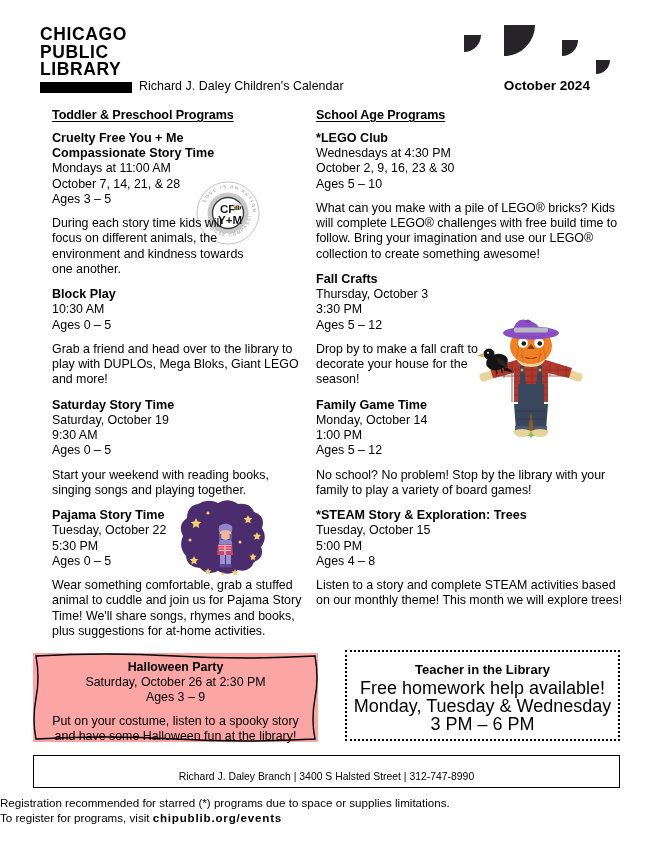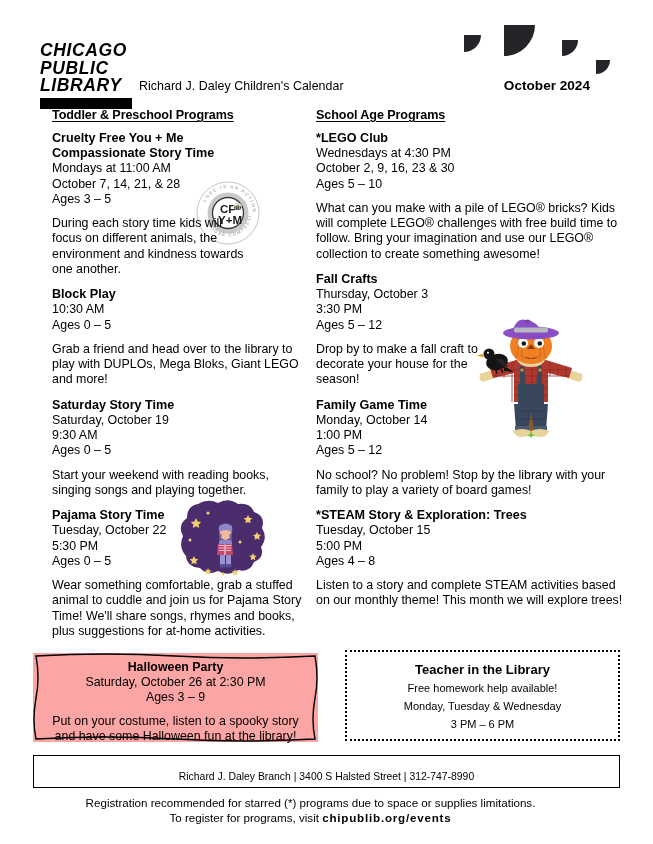--- a/index.html
+++ b/index.html
@@ -17,23 +17,22 @@
   }
 
   
   .header {
     position: relative;
     height: 100px;
     padding: 22px 28px 0 38px;
   }
   .logo-block {
     position: absolute;
-    left: 40px; top: 42px;
+    left: 40px; top: 26px;
     width: 125px;
-    font-style: italic;
   }
   .logo-word {
     font-weight: bold;
     font-size: 17.5px;
     line-height: 17.5px;
     letter-spacing: 0.6px;
     display: block;
   }
   .logo-bar {
     margin-top: 3px;
@@ -135,38 +134,37 @@
   .teacher-box {
     position: absolute;
     left: 345px; top: 650px;
     width: 275px; height: 91px;
     border: 2px dotted #000;
     background: #fff;
     text-align: center;
     padding-top: 9px;
   }
   .tb-title { font-weight: bold; font-size: 13px; line-height: 18px; margin: 0; }
-  .tb-line  { font-size: 11px; line-height: 18px; margin: 0; }
+  .tb-line  { font-size: 18px; line-height: 18px; margin: 0; }
 
   
   .info-box {
     position: absolute;
     left: 33px; top: 755px;
     width: 587px; height: 33px;
     border: 1px solid #000;
     text-align: center;
     padding-top: 14px;
   }
   .info-line { font-size: 10.4px; line-height: 13px; margin: 0; }
 
   .reg-note {
     position: absolute;
     left: 0; top: 795px;
     width: 621px;
-    text-align: center;
   }
   .reg-line { font-size: 11.6px; line-height: 15px; margin: 0; }
   .reg-url { font-weight: bold; letter-spacing: 0.8px; }
 </style>
 </head>
 <body>
 
 <div class="header">
 
   <div class="logo-block">

